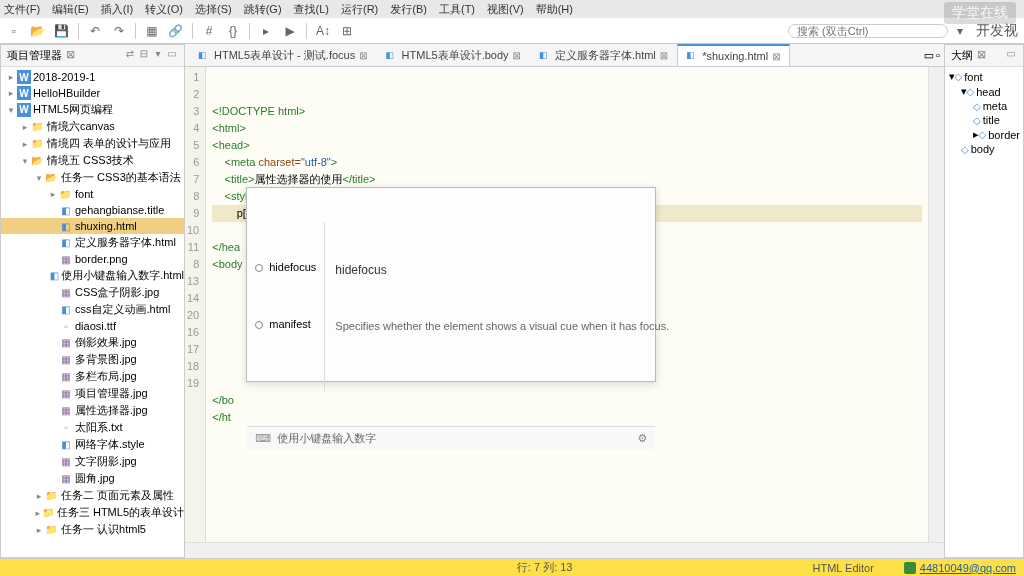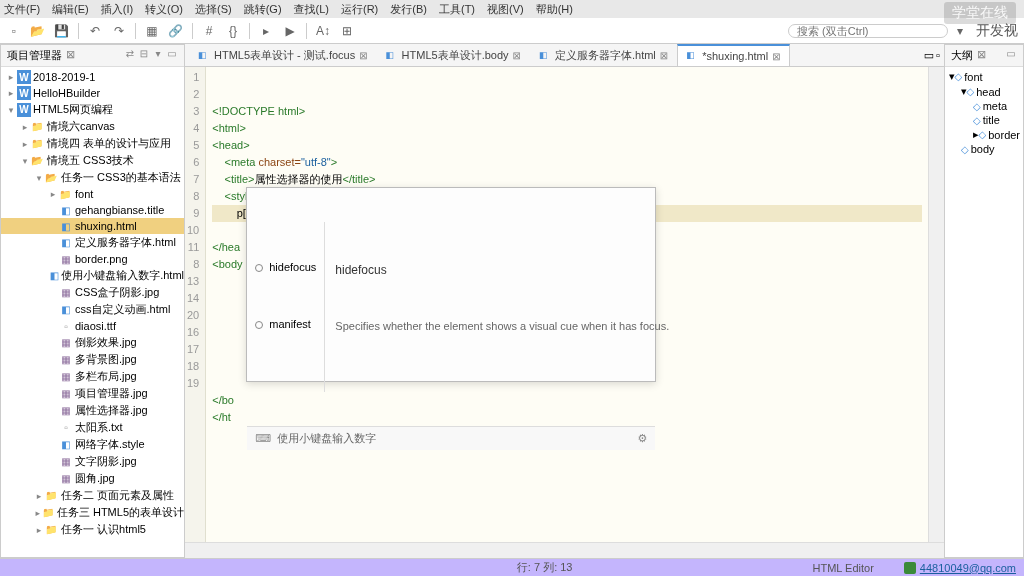--- a/index.html
+++ b/index.html
@@ -56,21 +56,21 @@
 .popup-foot{border-top:1px solid #ddd;padding:3px 8px;display:flex;align-items:center;background:#f8f8f8;font-size:11px;color:#666}
 .popup-foot .gear{margin-left:auto;color:#888}
 .popup-foot .licon{color:#888;margin-right:6px}
 .editor-scroll{width:16px;background:#f0f0f0;border-left:1px solid #ddd}
 .hscroll{height:16px;background:#f0f0f0;border-top:1px solid #ddd}
 .right{width:80px;display:flex;flex-direction:column}
 .outline{flex:1;overflow:auto;padding:2px;font-size:11px}
 .outline .row{display:flex;align-items:center;padding:1px 0;white-space:nowrap}
 .outline .ico{color:#4a90d9;margin-right:2px;font-size:10px}
 .outline-hdr{padding:3px 4px;border-bottom:1px solid #ddd;font-size:11px;color:#666}
-.statusbar{height:18px;background:#c4b5fd;border-top:1px solid #ccc;display:flex;align-items:center;padding:0 8px;font-size:11px;color:#555}
+.statusbar{height:18px;background:#fde047;border-top:1px solid #ccc;display:flex;align-items:center;padding:0 8px;font-size:11px;color:#555}
 .statusbar .spacer{flex:1}
 .statusbar .link{color:#1a5f9e;text-decoration:underline}
 .statusbar .person{width:12px;height:12px;background:#3a8a3a;border-radius:2px;margin-right:4px}
 .toolbar .btn-text{font-size:14px;color:#555}
 </style>
 </head>
 <body>
 
 <div class="menubar">
   <span>文件(F)</span>

